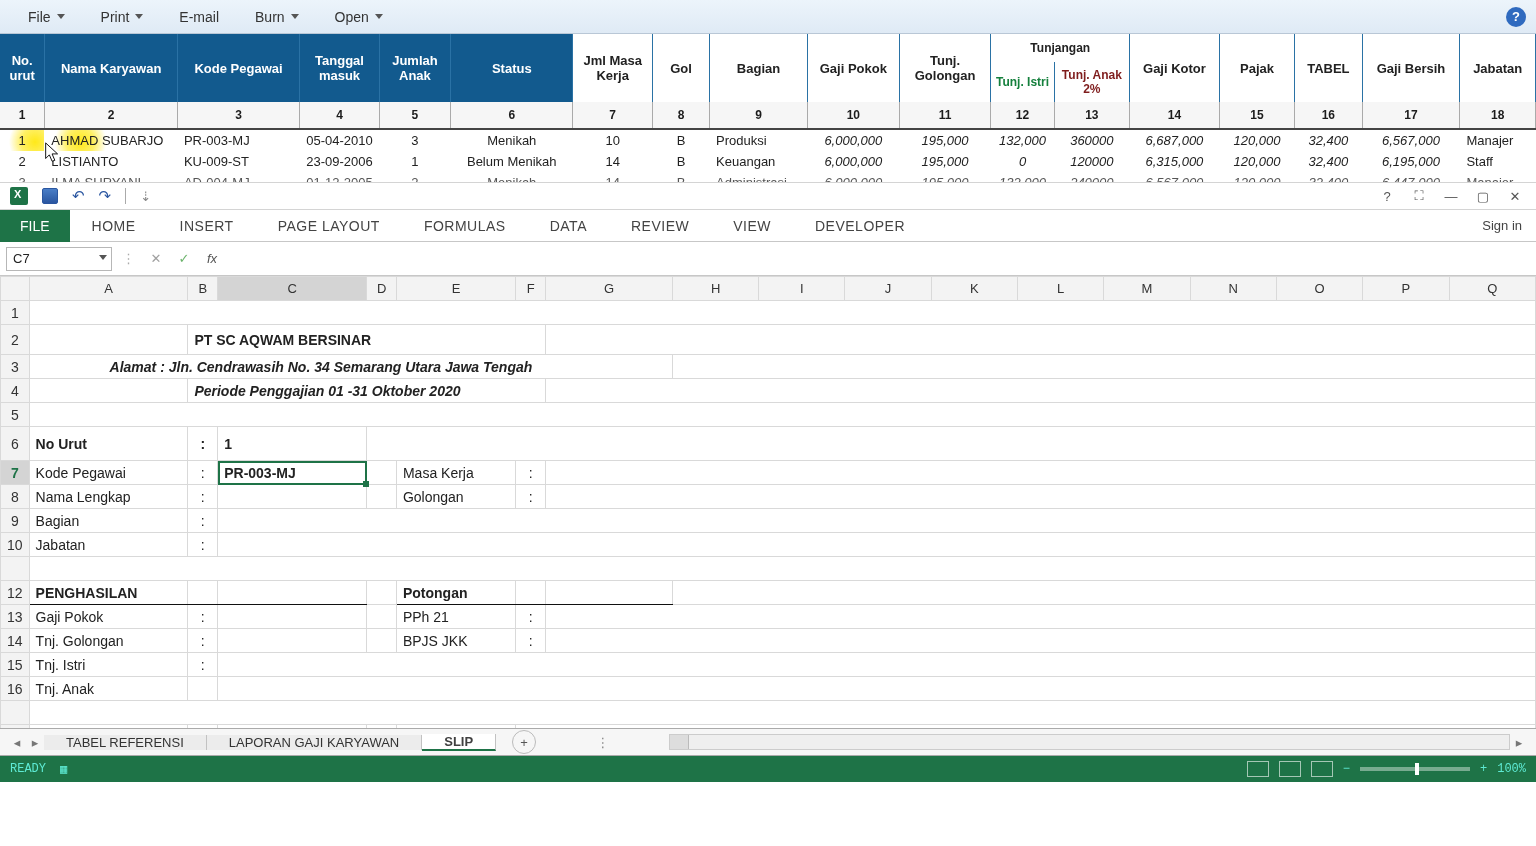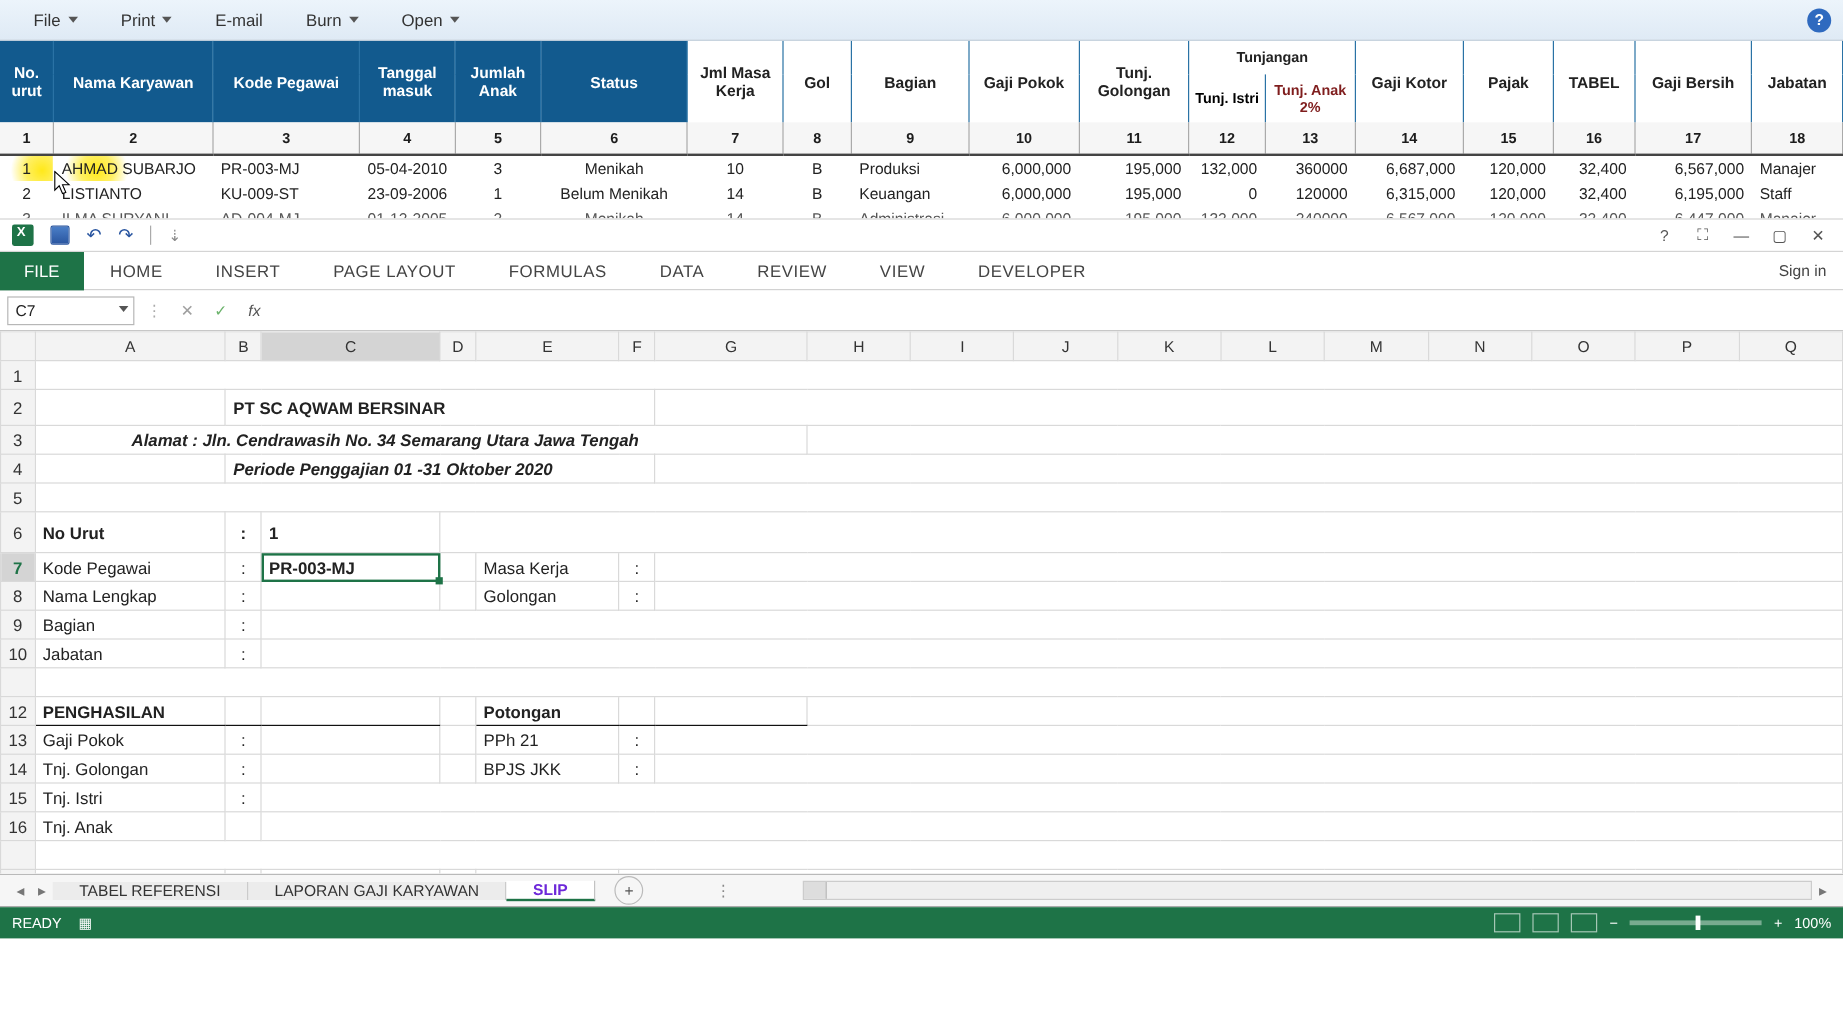--- a/index.html
+++ b/index.html
@@ -84,21 +84,21 @@
 .toptable td {
   padding: 3px 6px;
   text-align: center;
   font-size: 13px;
   height: 21px;
   border-right: 1px solid transparent;
   white-space: nowrap;
   overflow: hidden;
 }
 .toptable td.l { text-align: left; }
-.toptable td.r { text-align: right; }
+.toptable td.r { text-align: center; font-style: italic; }
 .tr-hl0 td:nth-child(1), .tr-hl0 td:nth-child(2) {
   background: radial-gradient(circle at 35px 12px,
      rgba(255,230,0,0.9) 0, rgba(255,230,0,0.6) 14px, transparent 26px);
 }
 .toptable tr.thin-divider td { border-top: 2px solid #444; }
 .part-row3 td { color: #555; }
 
 
 .excel-titlebar {
   height: 28px;
@@ -250,21 +250,21 @@
 }
 .sheettabs .tab {
   padding: 0 22px;
   border-right: 1px solid #c2c2c2;
   background: #ececec;
   color: #333;
   font-size: 13px;
 }
 .sheettabs .tab.active {
   background: #fff;
-  color: #6d28d9;
+  color: #404040;
   font-weight: bold;
   border-bottom: 2px solid #1e7347;
 }
 .sheettabs .plus {
   width: 24px; height: 24px; border: 1px solid #bbb; border-radius: 50%;
   margin-left: 16px;
   display: flex; align-items: center; justify-content: center;
   color: #555;
 }
 .sheettabs .scroll-placeholder {
@@ -277,25 +277,26 @@
 }
 .sheettabs .scroll-placeholder::before {
   content:""; position:absolute; left:0;top:0;bottom:0; width:18px;
   background:#ddd; border-right:1px solid #bbb;
 }
 
 
 .statusbar {
   height: 26px;
   background: #1e7347;
-  color: #ffffff;
+  color: #5eead4;
   display: flex;
   align-items: center;
   padding: 0 10px;
   font-size: 12px;
+  font-family: Liberation Mono, monospace;
 }
 .statusbar .sb-right {
   margin-left: auto; display: flex; align-items: center; gap: 10px;
 }
 .statusbar .sb-right .viewbtn {
   width: 22px; height: 16px; border: 1px solid rgba(255,255,255,0.6);
 }
 .statusbar .zoom-slider {
   width: 110px; height: 4px; background: rgba(255,255,255,0.4); position: relative;
 }
@@ -375,21 +376,21 @@
   <th rowspan="2" style="background:#fff;color:#222">Gaji Pokok</th>
   <th rowspan="2" style="background:#fff;color:#222">Tunj. Golongan</th>
   <th colspan="2" class="subhead" style="background:#fff;color:#222">Tunjangan</th>
   <th rowspan="2" style="background:#fff;color:#222">Gaji Kotor</th>
   <th rowspan="2" style="background:#fff;color:#222">Pajak</th>
   <th rowspan="2" style="background:#fff;color:#222">TABEL</th>
   <th rowspan="2" style="background:#fff;color:#222">Gaji Bersih</th>
   <th rowspan="2" style="background:#fff;color:#222">Jabatan</th>
 </tr>
 <tr>
-  <th class="subhead" style="background:#fff;color:#000000">Tunj. Istri</th>
+  <th class="subhead" style="background:#fff;color:#15803d">Tunj. Istri</th>
   <th class="subhead" style="background:#fff;color:#7f1d1d">Tunj. Anak 2%</th>
 </tr>
 <tr class="hdr-white">
   <th>1</th>
   <th>2</th>
   <th>3</th>
   <th>4</th>
   <th>5</th>
   <th>6</th>
   <th>7</th>

